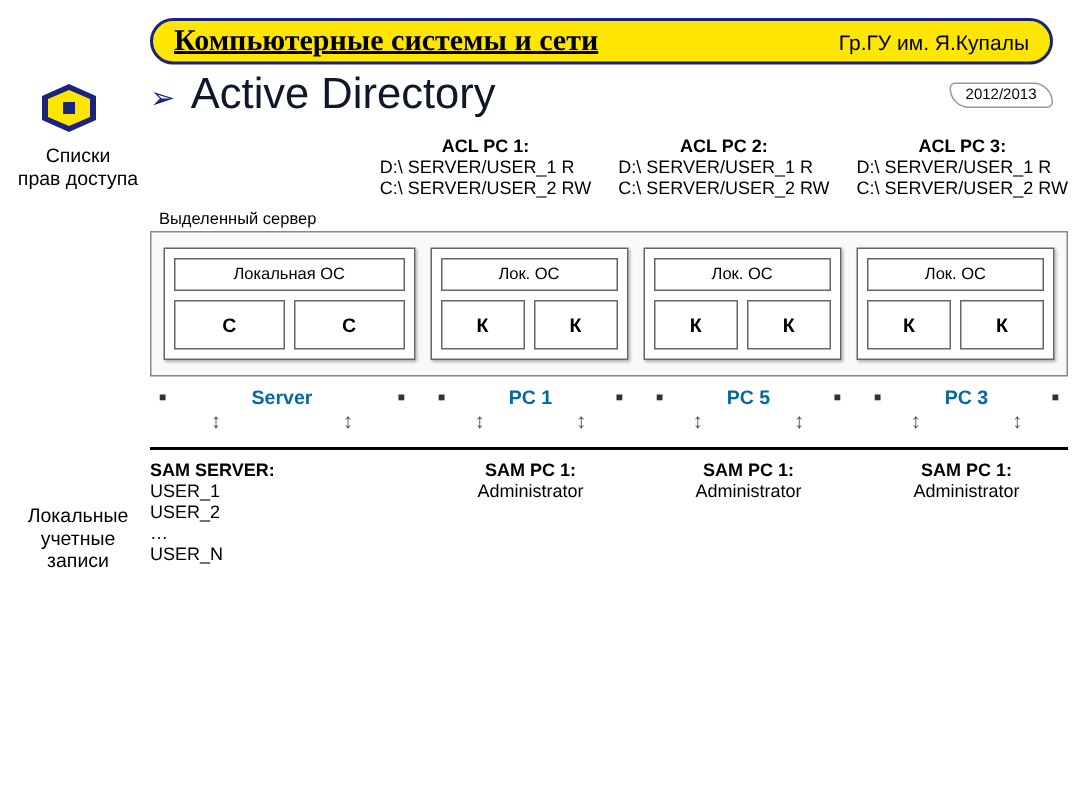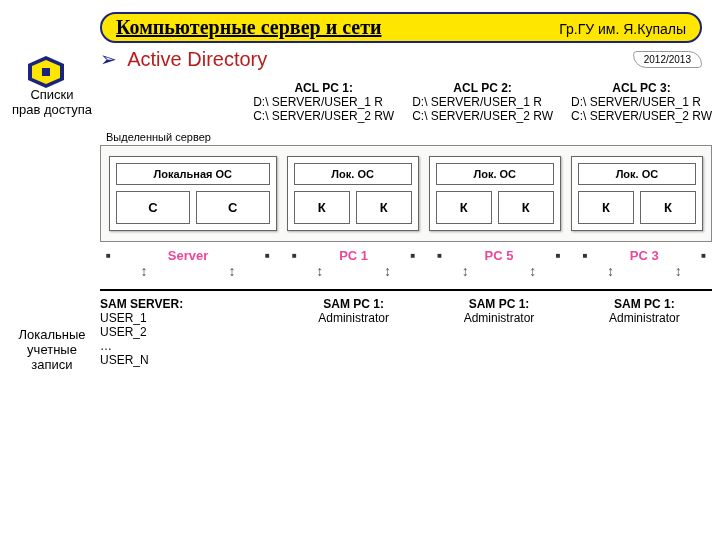--- a/index.html
+++ b/index.html
@@ -2,39 +2,39 @@
 <html><head>
 <meta charset="utf-8">
 <style>
   * { box-sizing: border-box; margin: 0; padding: 0; }
   body { width: 720px; height: 540px; font-family: Arial, sans-serif; background: #fff; position: relative; }
   .titlebar { margin: 12px 18px 4px 100px; border: 2px solid #1a237e; border-radius: 18px; background: #ffe600; padding: 2px 14px; display: flex; align-items: baseline; }
   .titlebar .main { font-size: 20px; font-weight: bold; font-family: Georgia, 'Times New Roman', serif; text-decoration: underline; flex: 1; }
   .titlebar .sub { font-size: 14px; }
   .subhead { margin: 0 18px 10px 100px; display: flex; align-items: center; justify-content: space-between; }
   .subhead .arrow { color: #1a237e; font-size: 20px; margin-right: 6px; }
-  .subhead .adtxt { font-size: 20px; font-family: Verdana, sans-serif; color: #b91c1c; }
+  .subhead .adtxt { font-size: 29px; font-family: Verdana, sans-serif; color: #0f172a; }
   .subhead .year { border: 1px solid #999; border-radius: 4px 14px 4px 14px; padding: 2px 10px; font-size: 10px; background: #fff; }
   .logo { position: absolute; left: 28px; top: 56px; width: 36px; height: 32px; }
   .content { display: flex; }
   .leftcol { width: 100px; padding: 6px 6px 0 10px; font-size: 13px; text-align: center; }
   .leftcol .lbl { margin-bottom: 210px; }
   .rightarea { flex: 1; padding-right: 8px; }
   .aclrow { display: flex; gap: 18px; margin-bottom: 8px; }
   .aclblock { flex: 1; font-size: 12px; }
   .aclblock .acltitle { font-weight: bold; text-align: center; }
   .aclblock .aclline { white-space: nowrap; }
   .diagram { border: 1px solid #888; background: #f9f9f7; padding: 10px 8px; display: flex; gap: 10px; }
   .node { border: 1px solid #666; background: #fff; box-shadow: 1px 1px 2px rgba(0,0,0,0.3); padding: 6px; flex: 1; display: flex; flex-direction: column; gap: 6px; }
-  .node .bigbox { border: 1px solid #666; text-align: center; font-size: 11px; padding: 4px 2px; font-weight: bold; }
+  .node .bigbox { border: 1px solid #666; text-align: center; font-size: 11px; padding: 4px 2px; font-weight: normal; }
   .node .rowboxes { display: flex; gap: 6px; }
   .node .rowboxes .sq { border: 1px solid #666; flex: 1; text-align: center; font-size: 13px; font-weight: bold; padding: 8px 0; }
   .server { flex: 1.3; }
   .labelsrow { display: flex; gap: 10px; margin-top: 6px; }
-  .labelsrow .cell { flex: 1; text-align: center; font-size: 13px; font-weight: bold; color: #ec4899; position: relative; }
+  .labelsrow .cell { flex: 1; text-align: center; font-size: 13px; font-weight: bold; color: #0369a1; position: relative; }
   .labelsrow .cell::before, .labelsrow .cell::after { content: "■"; color: #333; font-size: 8px; position: absolute; top: 3px; }
   .labelsrow .cell::before { left: 6px; }
   .labelsrow .cell::after { right: 6px; }
   .labelsrow .server { flex: 1.3; }
   .hr { border: none; border-top: 2px solid #000; margin: 10px 0 6px; }
   .samrow { display: flex; gap: 10px; }
   .samblock { flex: 1; font-size: 12px; }
   .samblock.server { flex: 1.3; }
   .samblock .samtitle { font-weight: bold; }
   .arrows { display:flex; gap:10px; }
@@ -46,21 +46,21 @@
 
 <div class="logo">
   <svg viewBox="0 0 36 32">
       <polygon points="18,0 36,8 36,24 18,32 0,24 0,8" fill="#1a237e"></polygon>
       <polygon points="18,4 32,10 32,22 18,28 4,22 4,10" fill="#ffe600"></polygon>
       <rect x="14" y="12" width="8" height="8" fill="#1a237e"></rect>
     </svg>
 </div>
 
 <div class="titlebar">
-  <span class="main">Компьютерные сервер и сети</span>
+  <span class="main">Компьютерные системы и сети</span>
   <span class="sub">Гр.ГУ им. Я.Купалы</span>
 </div>
 <div class="subhead">
   <div>
     <span class="arrow">➢</span>
     <span class="adtxt">Active Directory</span>
   </div>
   <span class="year">2012/2013</span>
 </div>
 

